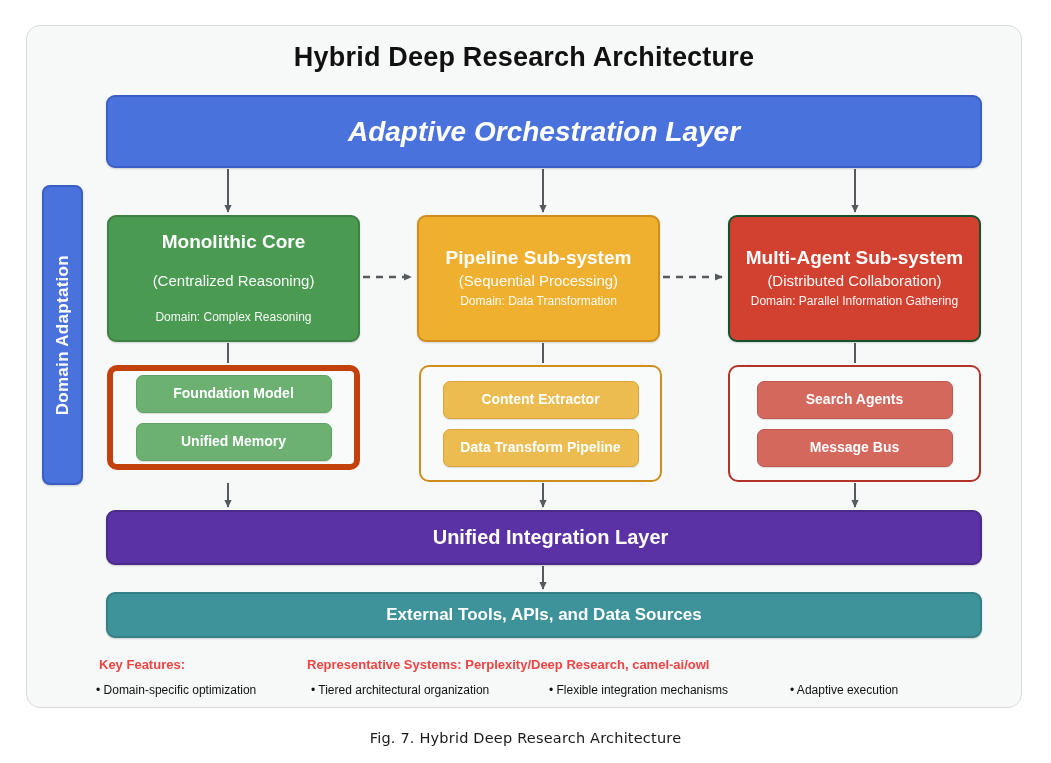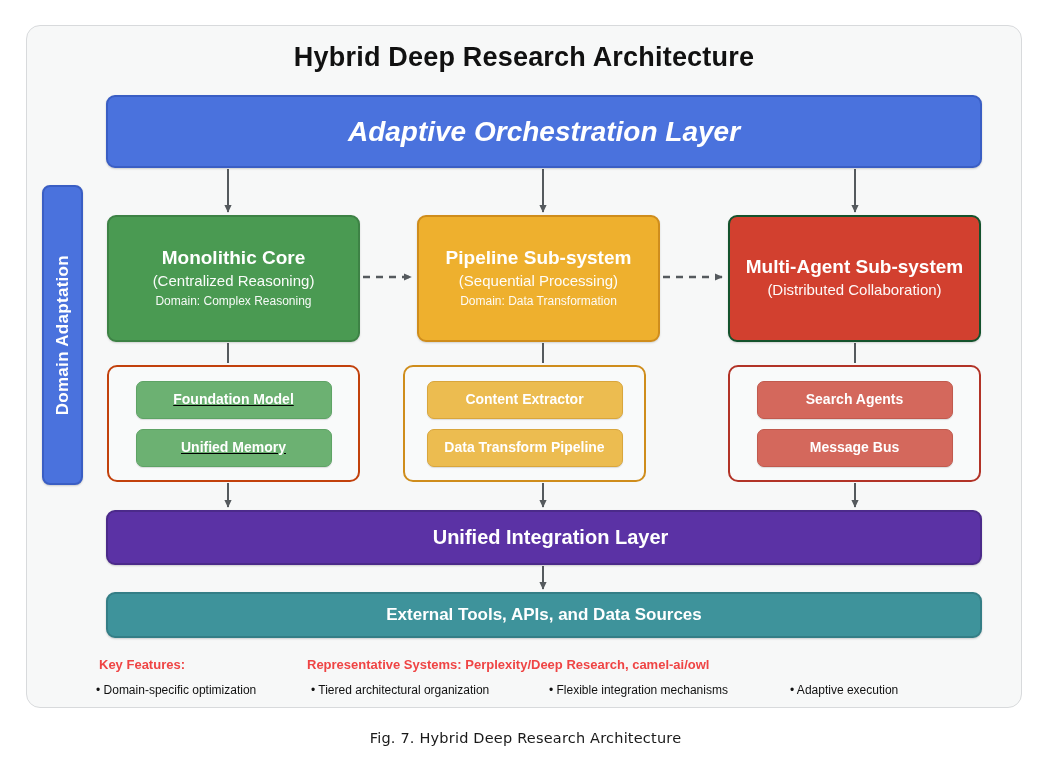--- a/index.html
+++ b/index.html
@@ -59,37 +59,37 @@
   }
   #domain-adaptation .vert{
     writing-mode:vertical-rl;transform:rotate(180deg);
     font-size:17px;font-weight:bold;color:#fff;white-space:nowrap;
     letter-spacing:.3px;
   }
 
   
   #sys-mono{left:107px;top:215px;width:253px;height:127px;
     background:#4a9a52;border:2px solid #3d8245;
-    box-shadow:0 1px 2px rgba(0,0,0,.15);}
+    box-shadow:0 1px 2px rgba(0,0,0,.15);gap:16px;}
   #sys-pipe{left:417px;top:215px;width:243px;height:127px;
     background:#eeb02e;border:2px solid #cf8d1c;
     box-shadow:0 1px 2px rgba(0,0,0,.15);}
   #sys-multi{left:728px;top:215px;width:253px;height:127px;
     background:#d2402f;border:2px solid #14532d;
     box-shadow:0 1px 2px rgba(0,0,0,.15);}
 
   
   .container{
     position:absolute;box-sizing:border-box;
     background:#f9fafa;border-radius:10px;
     display:flex;flex-direction:column;
     align-items:center;justify-content:center;gap:10px;
   }
-  #cont-mono{left:107px;top:365px;width:253px;height:117px;border:2px solid #c2410c;text-decoration:underline;}
-  #cont-pipe{left:403px;top:365px;width:243px;height:117px;border:2px solid #cf8d1c;}
+  #cont-mono{left:107px;top:365px;width:253px;height:105px;border:6px solid #c2410c;}
+  #cont-pipe{left:419px;top:365px;width:243px;height:117px;border:2px solid #cf8d1c;}
   #cont-multi{left:728px;top:365px;width:253px;height:117px;border:2px solid #b23327;}
 
   .chip{
     box-sizing:border-box;
     width:196px;height:38px;border-radius:7px;
     display:flex;align-items:center;justify-content:center;
     font-size:14px;font-weight:bold;color:#ffffff;
     text-align:center;line-height:1.15;
     box-shadow:0 1px 1px rgba(0,0,0,.12);
   }
@@ -194,20 +194,21 @@
 
   <div class="box" id="sys-pipe">
     <div class="t1">Pipeline Sub-system</div>
     <div class="t2">(Sequential Processing)</div>
     <div class="t3">Domain: Data Transformation</div>
   </div>
 
   <div class="box" id="sys-multi">
     <div class="t1">Multi-Agent Sub-system</div>
     <div class="t2">(Distributed Collaboration)</div>
+    <div class="t3">Domain: Parallel Information Gathering</div>
   </div>
 
   <div class="container" id="cont-mono">
     <div class="chip green">Foundation Model</div>
     <div class="chip green">Unified Memory</div>
   </div>
 
   <div class="container" id="cont-pipe">
     <div class="chip amber">Content Extractor</div>
     <div class="chip amber">Data Transform Pipeline</div>

